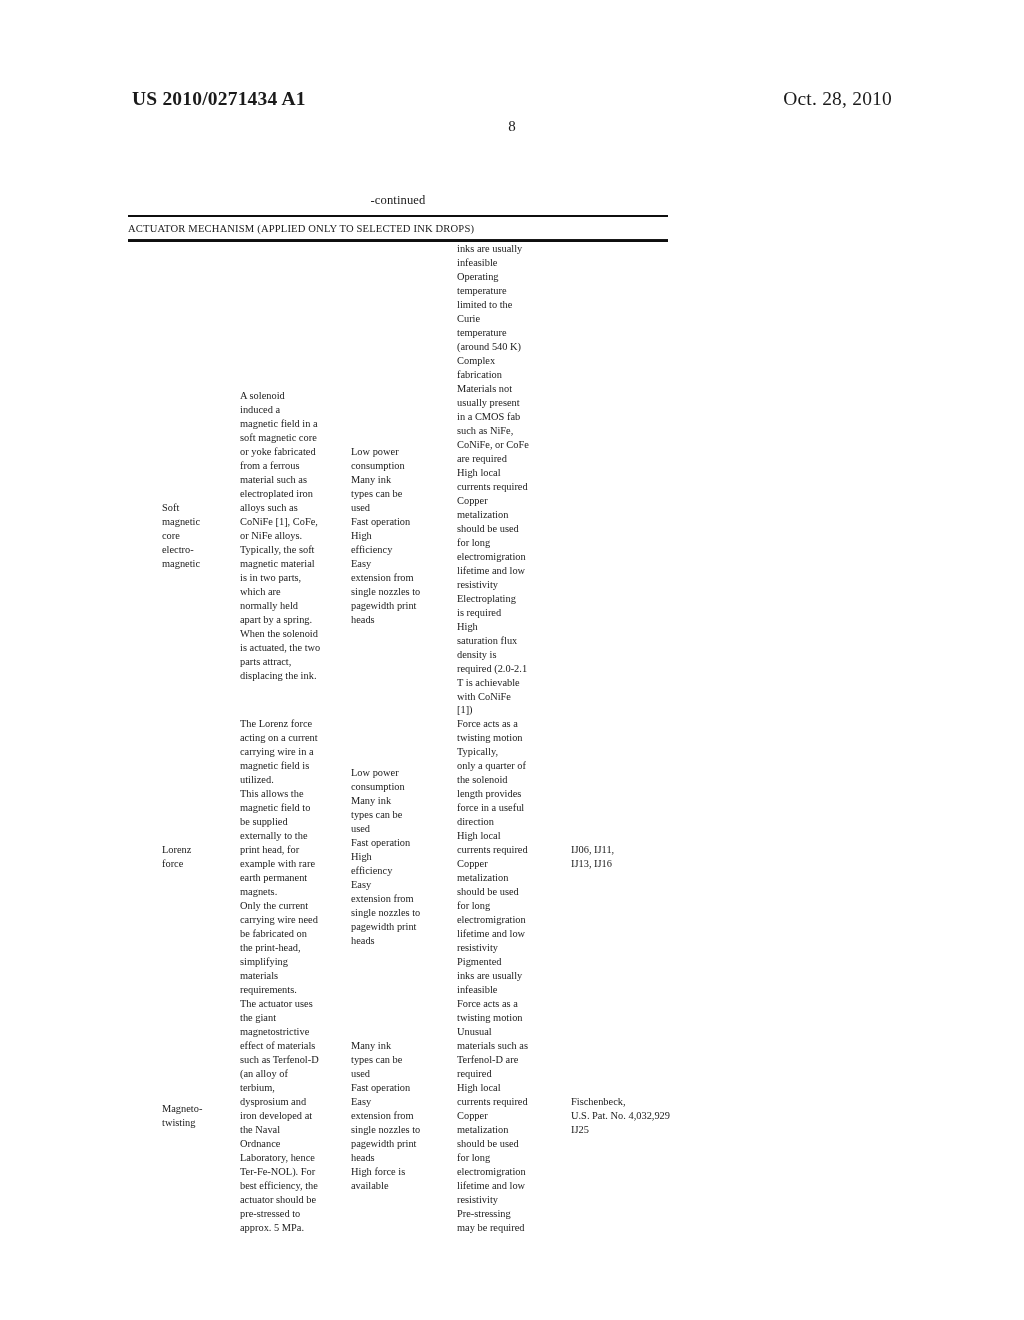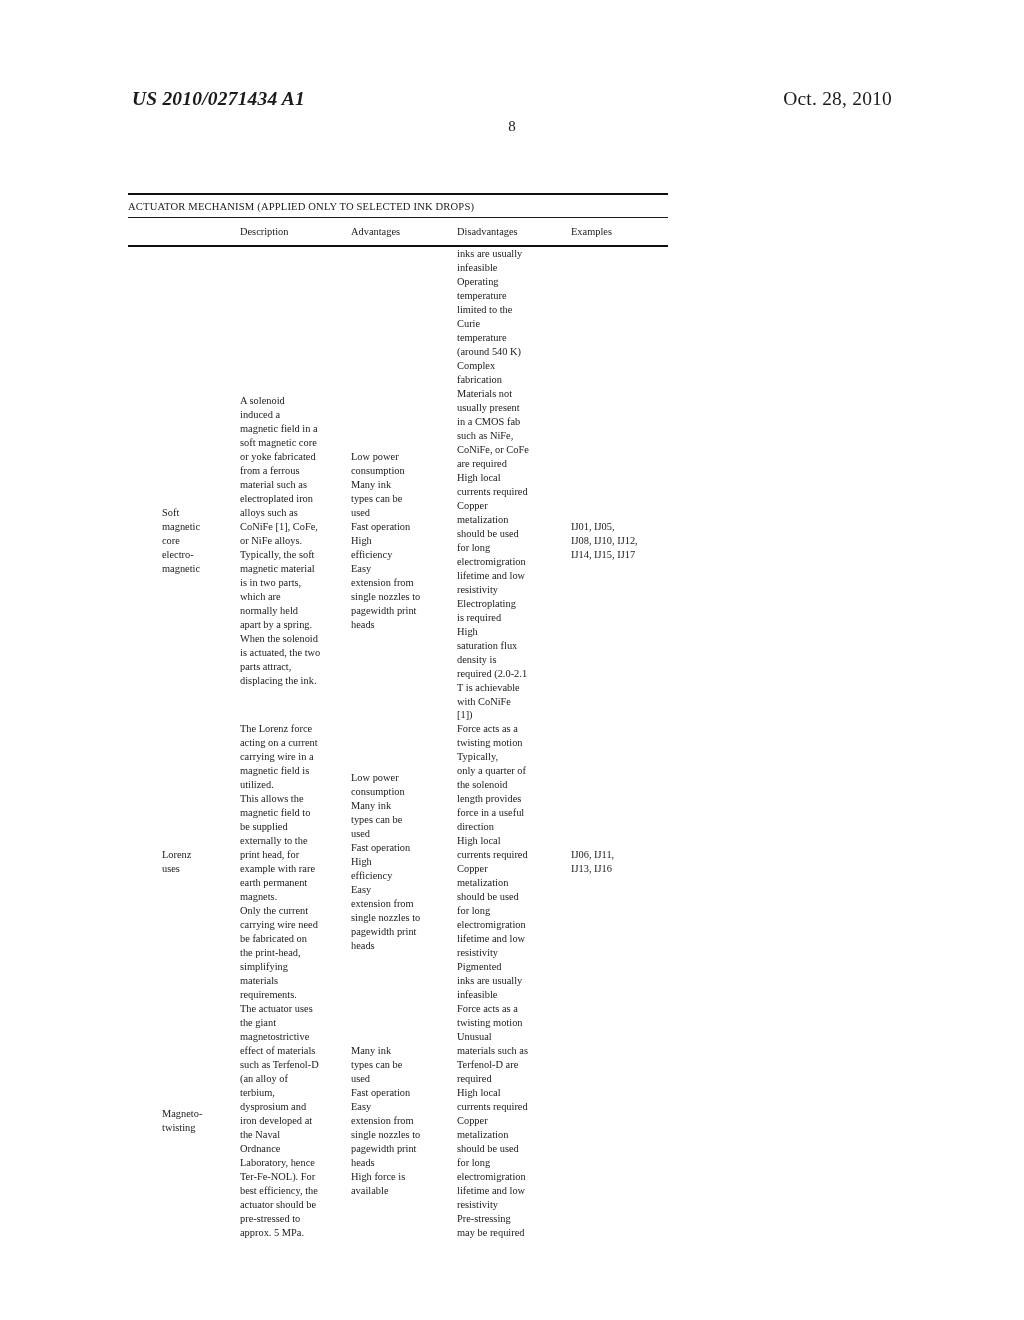--- a/index.html
+++ b/index.html
@@ -22,21 +22,21 @@
     position: absolute;
     top: 88px;
     left: 132px;
     width: 760px;
     display: flex;
     justify-content: space-between;
     align-items: baseline;
     font-size: 19.5px;
     letter-spacing: 0.2px;
   }
-  .page-head .pub-no { font-weight: 700; font-style: italic; }
+  .page-head .pub-no { font-weight: 700; }
   .page-head .pub-date { font-weight: 400; }
 
   .folio {
     position: absolute;
     top: 118px;
     left: 0;
     width: 1024px;
     text-align: center;
     font-size: 15px;
   }
@@ -111,34 +111,28 @@
 
 <div class="page-head">
   <span class="pub-no">US 2010/0271434 A1</span>
   <span class="pub-date">Oct. 28, 2010</span>
 </div>
 
 <div class="folio">8</div>
 
 <div class="table-block">
 
+  <div class="continued">-continued</div>
 
   <div class="rule-thick"></div>
 
   <div class="table-caption">ACTUATOR MECHANISM (APPLIED ONLY TO SELECTED INK DROPS)</div>
 
   <div class="rule-thin"></div>
 
-  <div class="colgroup-head">
-    <div class="c-label"></div>
-    <div class="c-desc">Description</div>
-    <div class="c-adv">Advantages</div>
-    <div class="c-dis">Disadvantages</div>
-    <div class="c-ex">Examples</div>
-  </div>
 
   <div class="rule-thick"></div>
 
   <div class="body-rows">
 
     <div class="trow row-continuation">
       <div class="cell c-label"></div>
       <div class="cell c-desc"></div>
       <div class="cell c-adv"></div>
       <div class="cell c-dis">inks are usually
@@ -211,28 +205,25 @@
 resistivity
 Electroplating
 is required
 High
 saturation flux
 density is
 required (2.0-2.1
 T is achievable
 with CoNiFe
 [1])</div>
-      <div class="cell c-ex">IJ01, IJ05,
-IJ08, IJ10, IJ12,
-IJ14, IJ15, IJ17</div>
     </div>
 
     <div class="trow">
       <div class="cell c-label">Lorenz
-uses</div>
+force</div>
       <div class="cell c-desc">The Lorenz force
 acting on a current
 carrying wire in a
 magnetic field is
 utilized.
 This allows the
 magnetic field to
 be supplied
 externally to the
 print head, for
@@ -324,16 +315,19 @@
 currents required
 Copper
 metalization
 should be used
 for long
 electromigration
 lifetime and low
 resistivity
 Pre-stressing
 may be required</div>
+      <div class="cell c-ex">Fischenbeck,
+U.S. Pat. No. 4,032,929
+IJ25</div>
     </div>
 
   </div>
 </div>
 
 </body></html>

